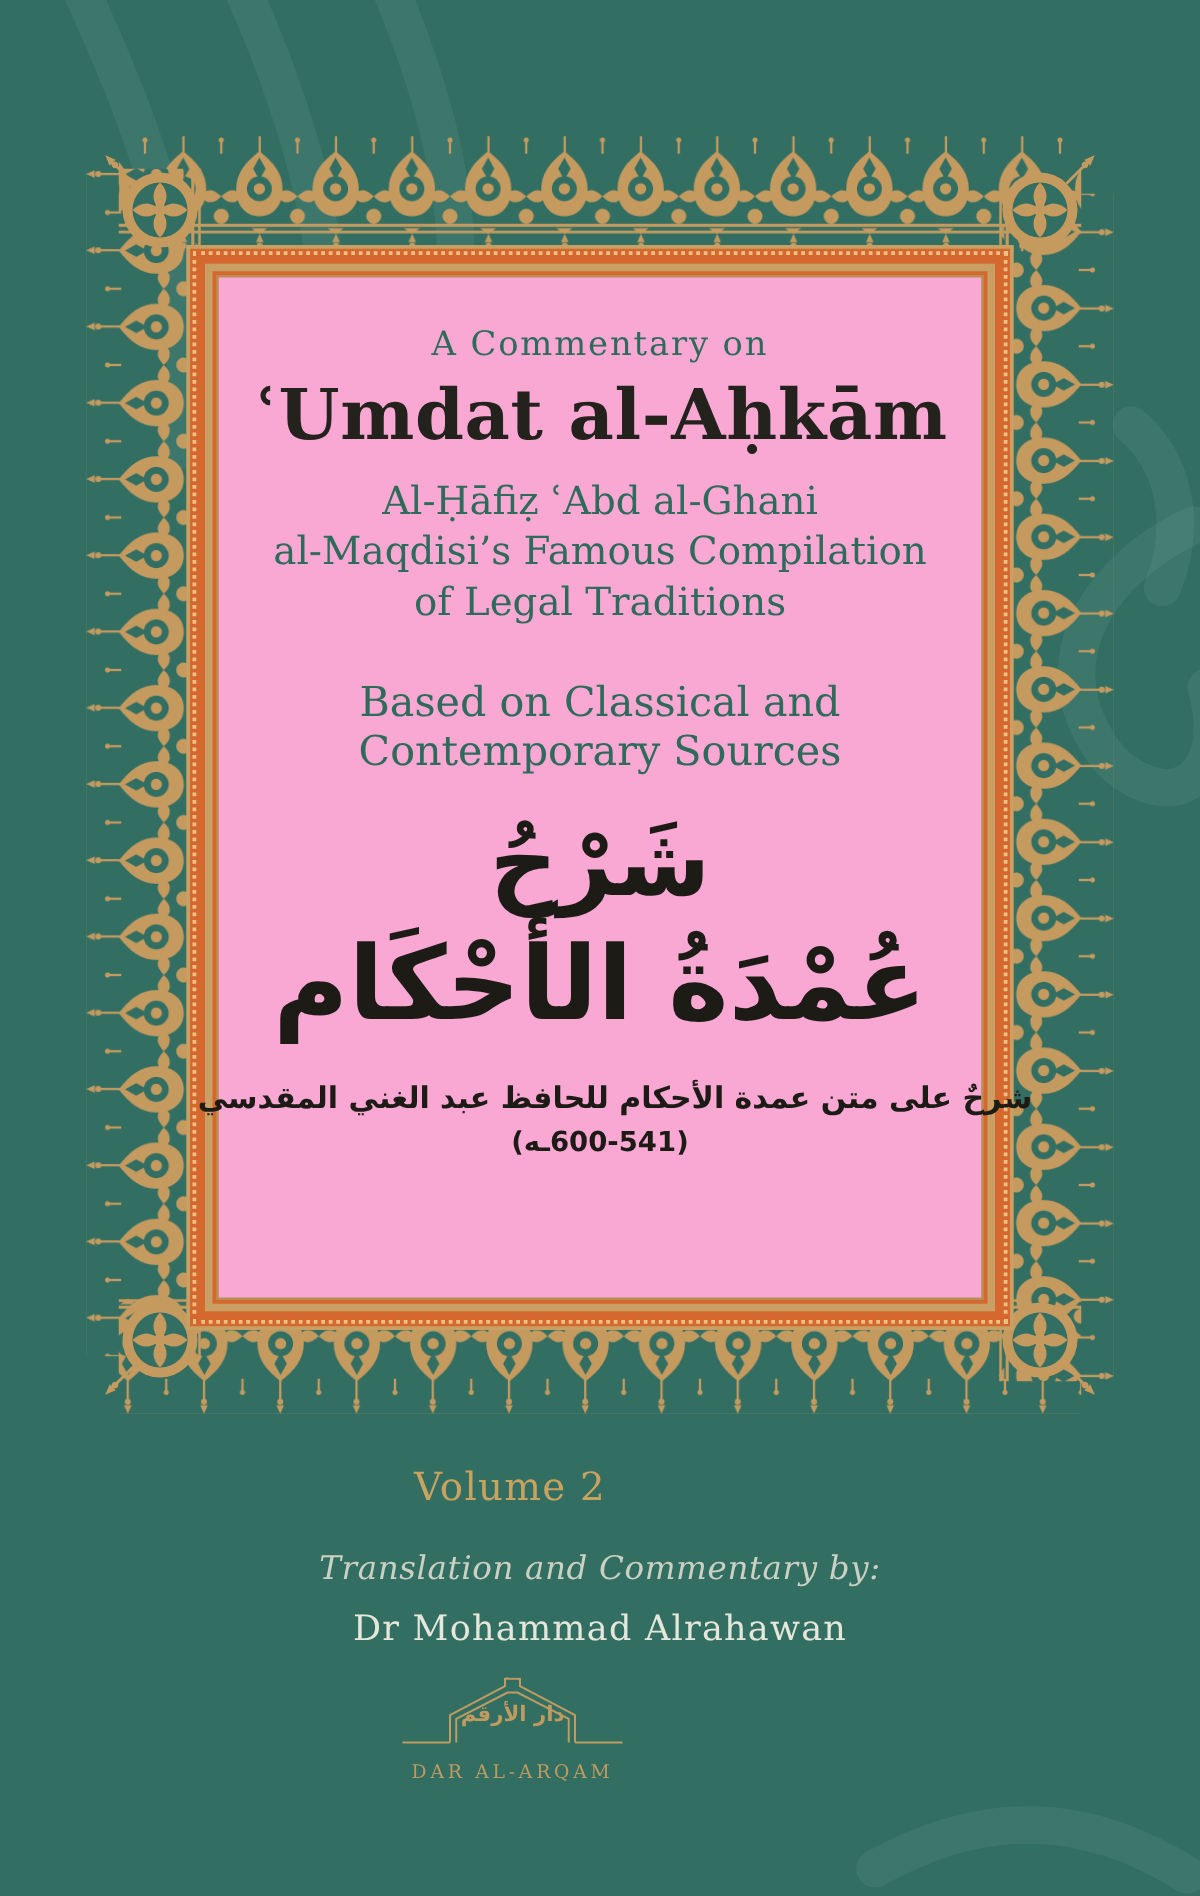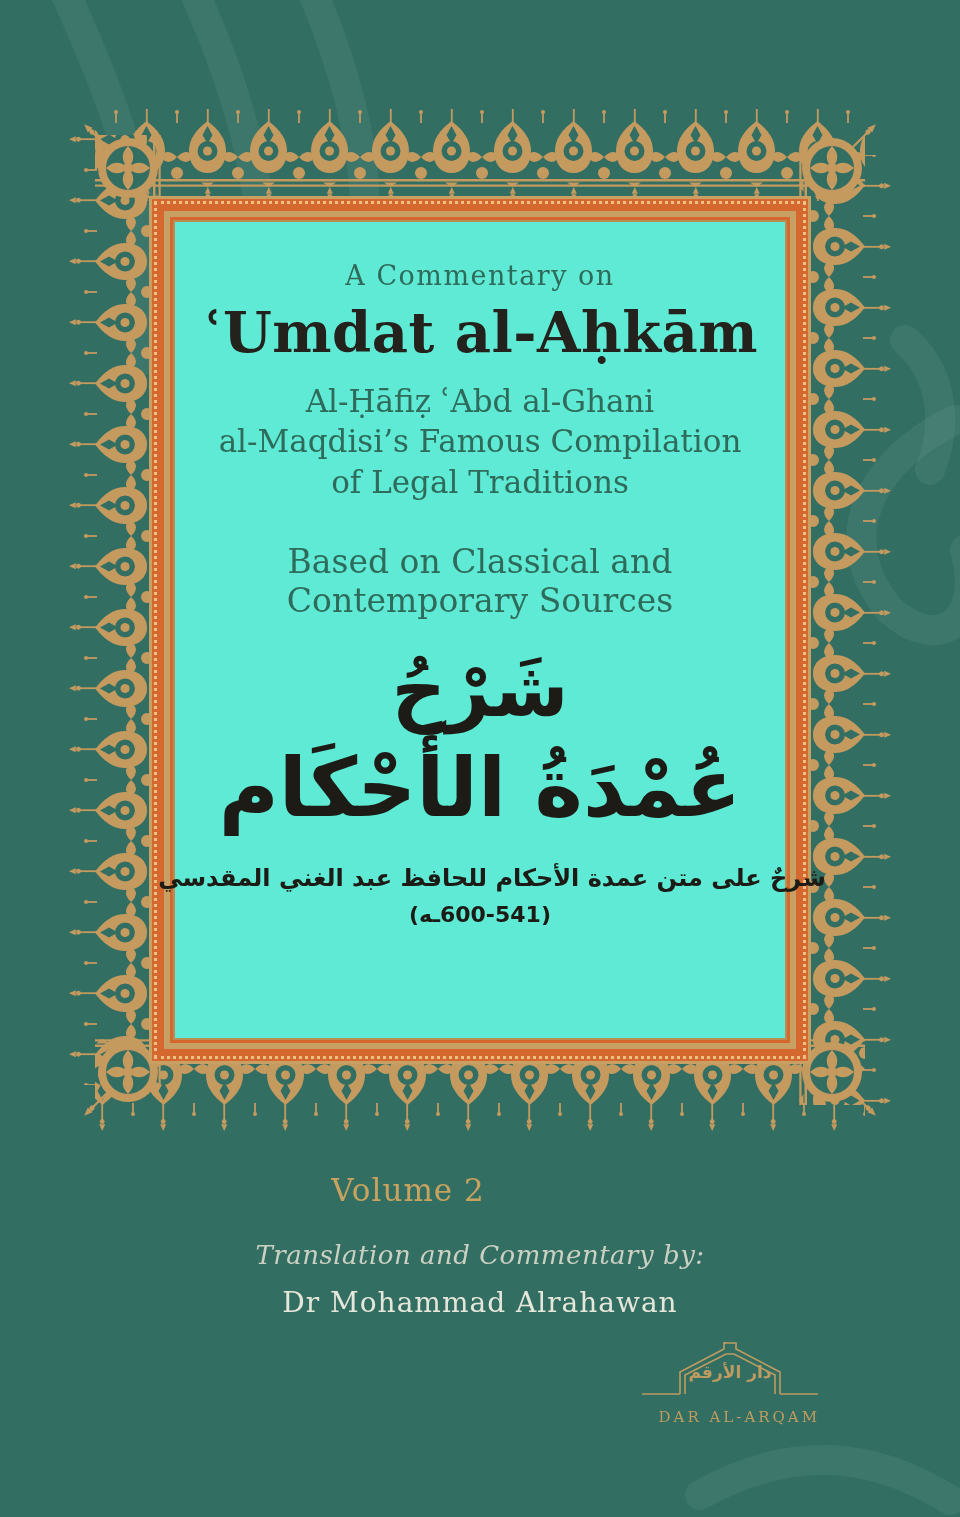--- a/index.html
+++ b/index.html
@@ -8,21 +8,21 @@
     background:#336E62;
     font-family:"DejaVu Serif","Liberation Serif",serif;
   }
   .layer{position:absolute;}
   #watermark{left:0;top:0;width:960px;height:1517px;z-index:0;}
   #border-orn{left:55px;top:95px;width:850px;height:1050px;z-index:1;}
 
   
   .panel{
     position:absolute;left:175px;top:222px;width:610px;height:816px;z-index:2;
-    background:#5eead4;
+    background:#f9a8d4;
     box-shadow:
       0 0 0 2px  #B98E55,
       0 0 0 5px  #D4682F,
       0 0 0 11px #C9A063,
       0 0 0 23px #D4682F,
       0 0 0 26px #C9A063;
     display:flex;flex-direction:column;align-items:center;
     text-align:center;
   }
   .panel::after{ 
@@ -40,21 +40,21 @@
   .ar-dates{margin-top:10px;font-size:22px;font-family:"DejaVu Sans",sans-serif;font-weight:bold;color:#1C1B15;}
 
   .volume{position:absolute;left:0;top:1172px;width:816px;text-align:center;z-index:2;
           font-size:31px;color:#C8A360;letter-spacing:1px;}
   .credit{position:absolute;left:0;top:1240px;width:960px;text-align:center;z-index:2;
           font-size:26px;font-style:italic;color:#CBD1C2;letter-spacing:.5px;}
   .author{position:absolute;left:0;top:1286px;width:960px;text-align:center;z-index:2;
           font-size:28px;color:#E6E7DB;letter-spacing:1px;}
 
   .logo{position:absolute;left:0;top:1342px;width:820px;z-index:2;
-        display:flex;flex-direction:column;align-items:flex-end;}
+        display:flex;flex-direction:column;align-items:center;}
   .logo-mark{position:relative;width:180px;height:64px;}
   .logo-arabic{position:absolute;left:0;top:20px;width:100%;text-align:center;
         font-family:"DejaVu Sans",sans-serif;font-size:17px;font-weight:bold;color:#BE9B60;direction:rtl;}
   .logo-caption{margin-top:2px;font-size:15px;letter-spacing:3px;color:#BE9B60;font-weight:normal;}
 </style>
 </head>
 <body>
 
 <svg id="watermark" class="layer" viewBox="0 0 960 1517" xmlns="http://www.w3.org/2000/svg">
   <g fill="none" stroke="#9FC8B6" stroke-opacity="0.10" stroke-width="30" stroke-linecap="round">

